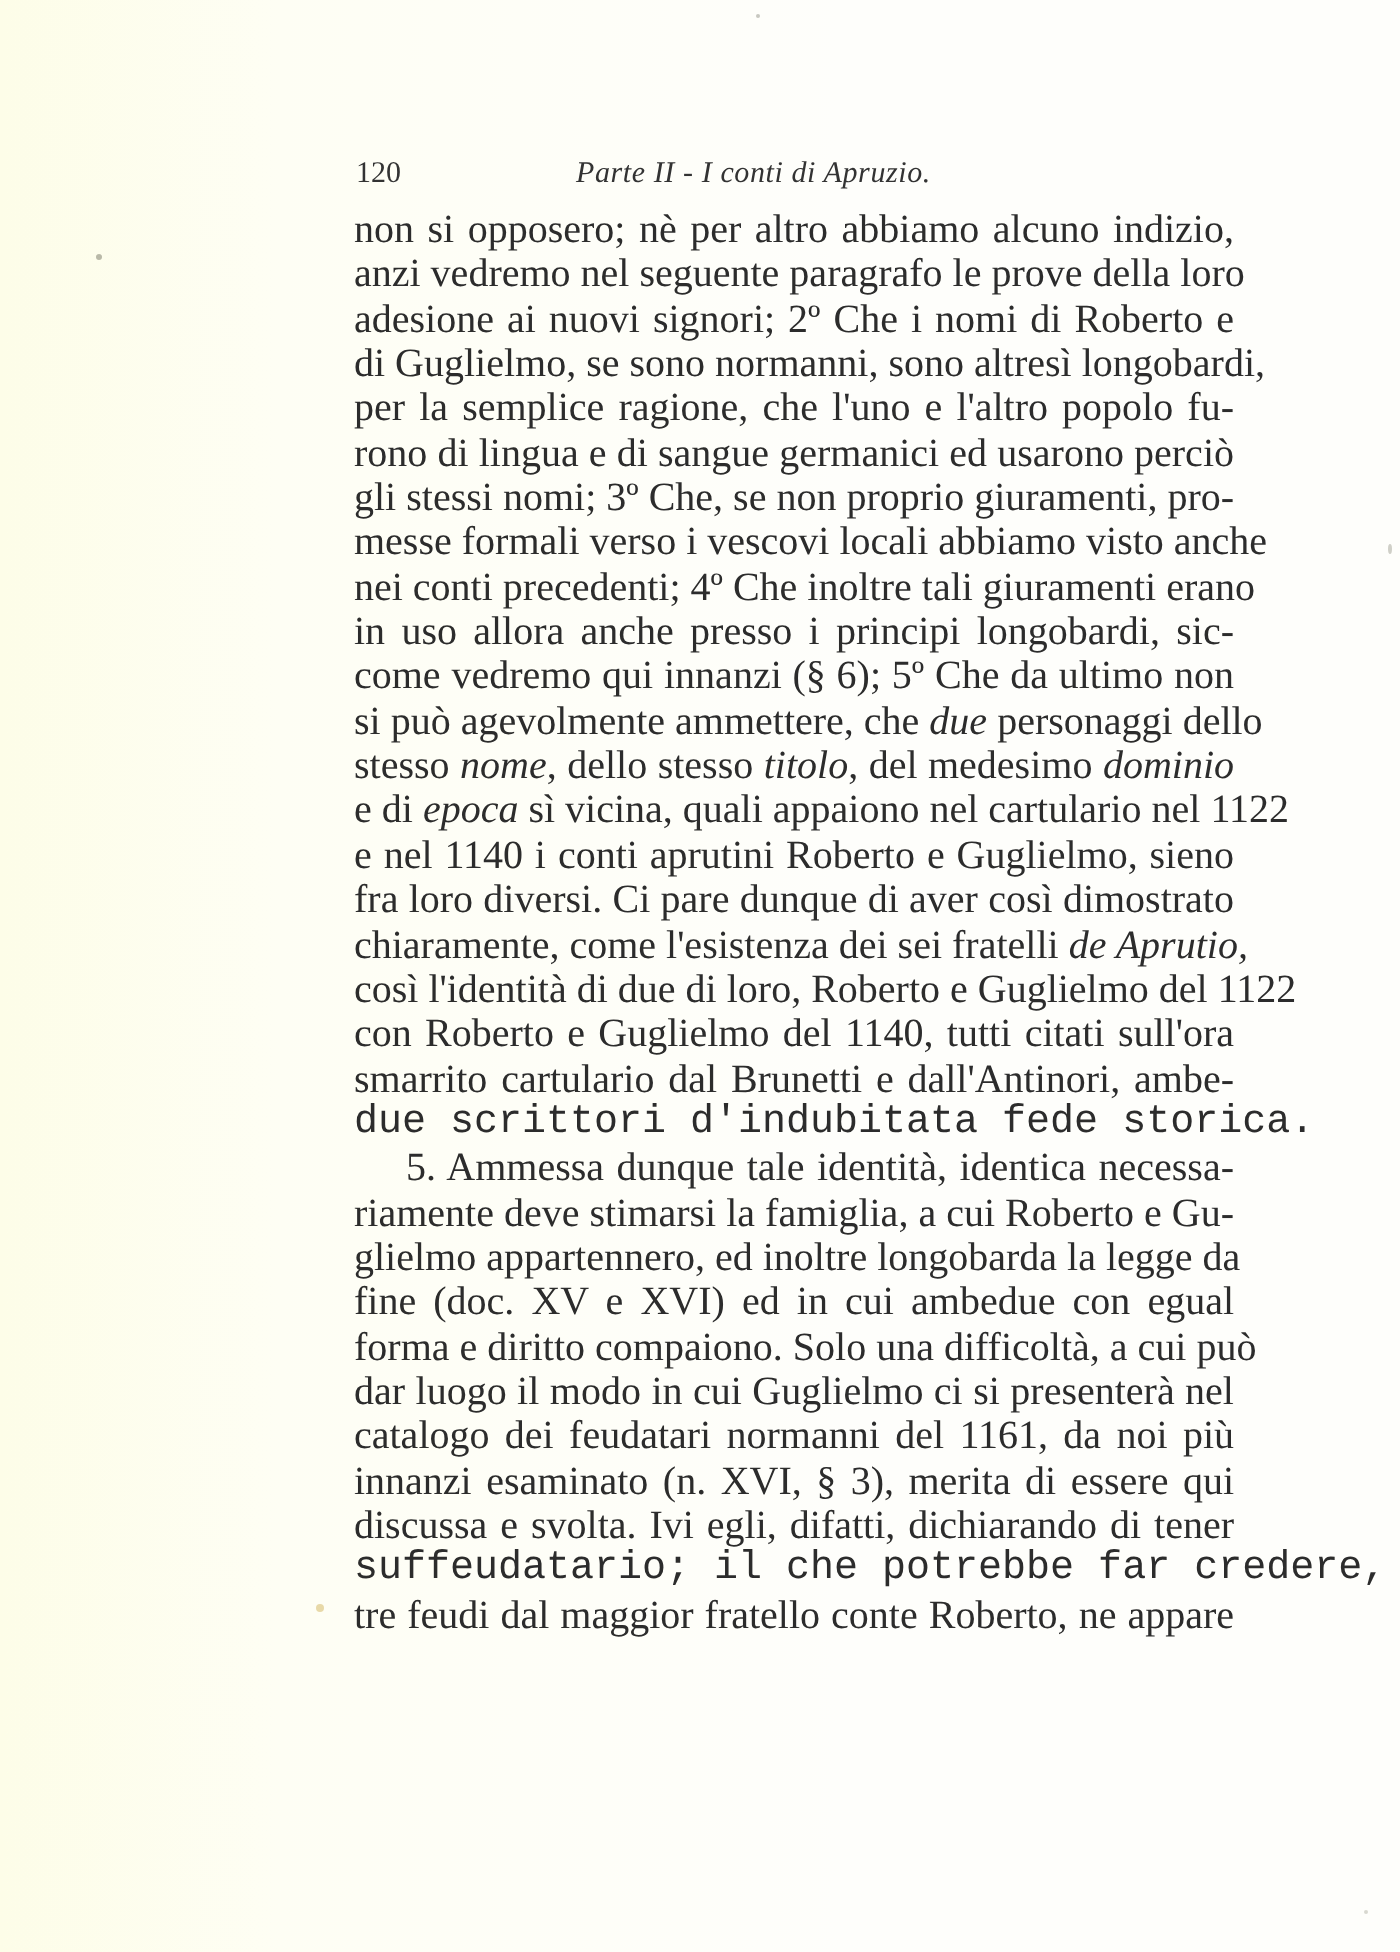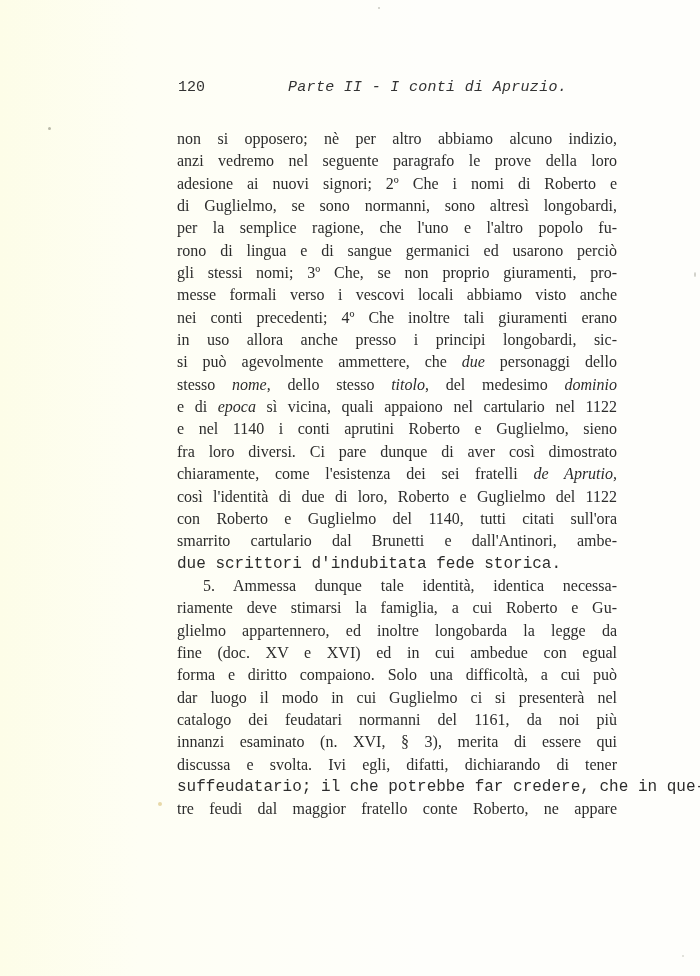--- a/index.html
+++ b/index.html
@@ -20,43 +20,43 @@
       left: 0; top: 0;
       width: 700px; height: 976px;
       background: linear-gradient(90deg, #fdfde8 0%, #fefef4 20%, #fefefb 60%, #fefefb 100%);
     }
     .header {
       position: absolute;
       left: 178px;
       top: 79px;
       width: 436px;
       height: 20px;
-      font-family: Liberation Mono, monospace;
+      font-family: Liberation Serif, serif;
       font-size: 15px;
       color: #333;
     }
     .page-number {
       position: absolute;
       left: 0;
       top: 0;
     }
     .running-title {
       position: absolute;
       left: 110px;
       top: 0;
       font-style: italic;
       letter-spacing: 0.3px;
     }
     .body-text {
       position: absolute;
       left: 177px;
-      top: 128px;
+      top: 104px;
       width: 440px;
       font-family: "Liberation Serif", serif;
-      font-size: 16px;
+      font-size: 20px;
       line-height: 22.35px;
       color: #2c2c2c;
     }
     .line {
       display: block;
       white-space: nowrap;
       text-align: justify;
       text-align-last: justify;
       height: 22.35px;
     }
@@ -88,20 +88,21 @@
         <span class="line"><span>non si opposero; nè per altro abbiamo alcuno indizio,</span></span>
         <span class="line"><span>anzi vedremo nel seguente paragrafo le prove della loro</span></span>
         <span class="line"><span>adesione ai nuovi signori; 2º Che i nomi di Roberto e</span></span>
         <span class="line"><span>di Guglielmo, se sono normanni, sono altresì longobardi,</span></span>
         <span class="line"><span>per la semplice ragione, che l'uno e l'altro popolo fu-</span></span>
         <span class="line"><span>rono di lingua e di sangue germanici ed usarono perciò</span></span>
         <span class="line"><span>gli stessi nomi; 3º Che, se non proprio giuramenti, pro-</span></span>
         <span class="line"><span>messe formali verso i vescovi locali abbiamo visto anche</span></span>
         <span class="line"><span>nei conti precedenti; 4º Che inoltre tali giuramenti erano</span></span>
         <span class="line"><span>in uso allora anche presso i principi longobardi, sic-</span></span>
+        <span class="line"><span>come vedremo qui innanzi (§ 6); 5º Che da ultimo non</span></span>
         <span class="line"><span>si può agevolmente ammettere, che </span><span class="it">due</span><span> personaggi dello</span></span>
         <span class="line"><span>stesso </span><span class="it">nome</span><span>, dello stesso </span><span class="it">titolo</span><span>, del medesimo </span><span class="it">dominio</span></span>
         <span class="line"><span>e di </span><span class="it">epoca</span><span> sì vicina, quali appaiono nel cartulario nel 1122</span></span>
         <span class="line"><span>e nel 1140 i conti aprutini Roberto e Guglielmo, sieno</span></span>
         <span class="line"><span>fra loro diversi. Ci pare dunque di aver così dimostrato</span></span>
         <span class="line"><span>chiaramente, come l'esistenza dei sei fratelli </span><span class="it">de Aprutio,</span></span>
         <span class="line"><span>così l'identità di due di loro, Roberto e Guglielmo del 1122</span></span>
         <span class="line"><span>con Roberto e Guglielmo del 1140, tutti citati sull'ora</span></span>
         <span class="line"><span>smarrito cartulario dal Brunetti e dall'Antinori, ambe-</span></span>
         <span class="line last"><span>due scrittori d'indubitata fede storica.</span></span>

